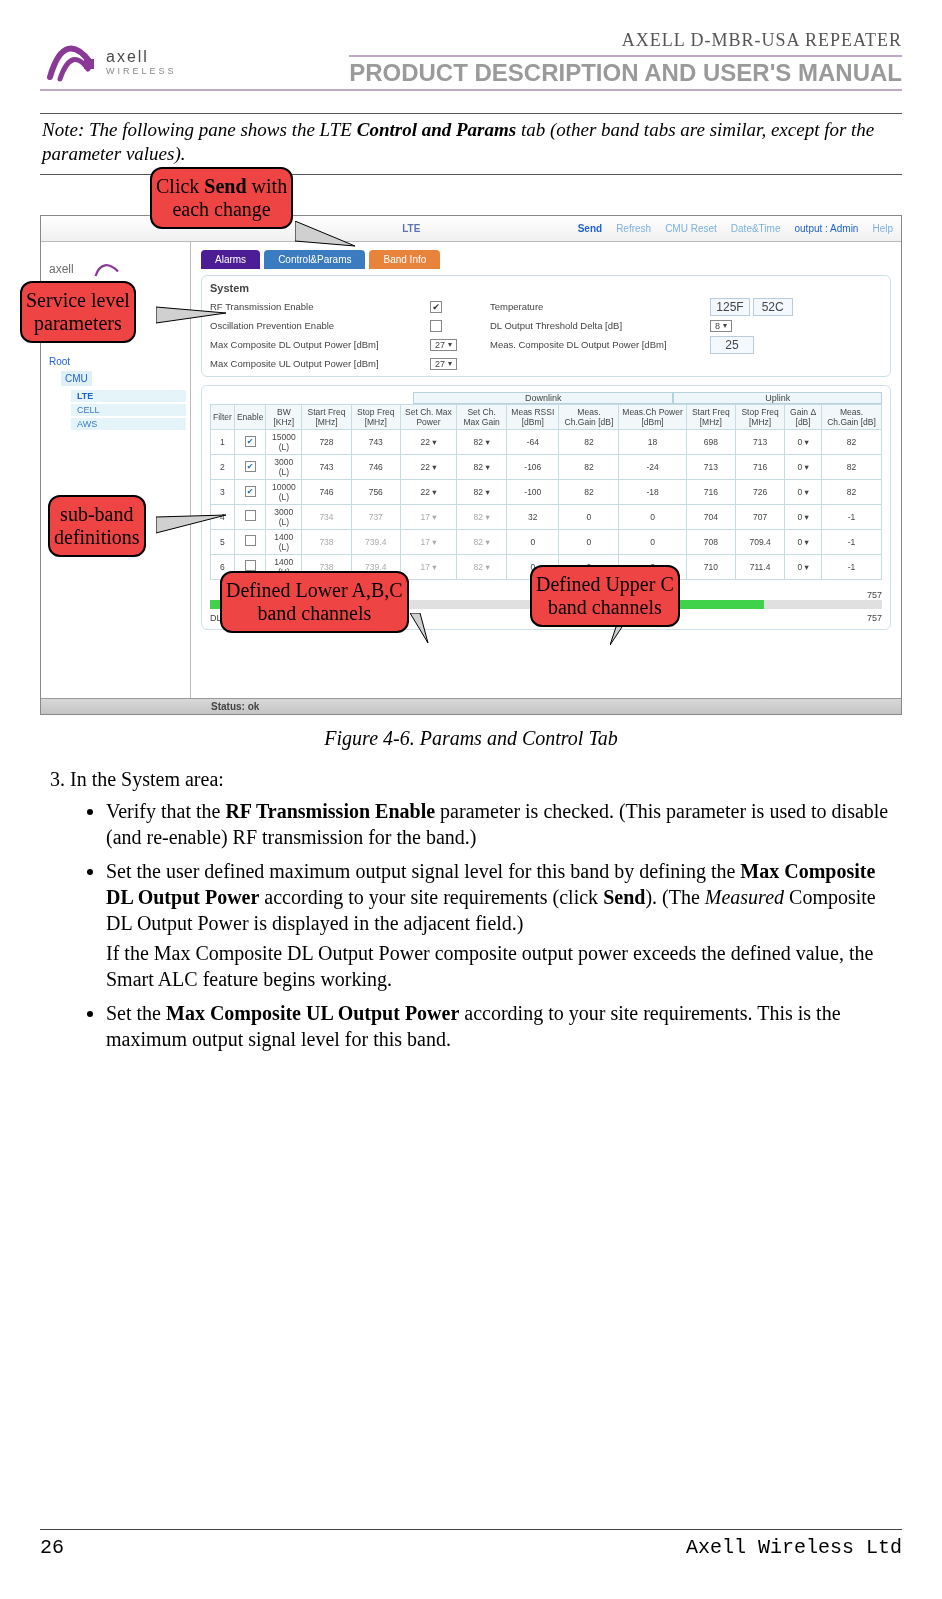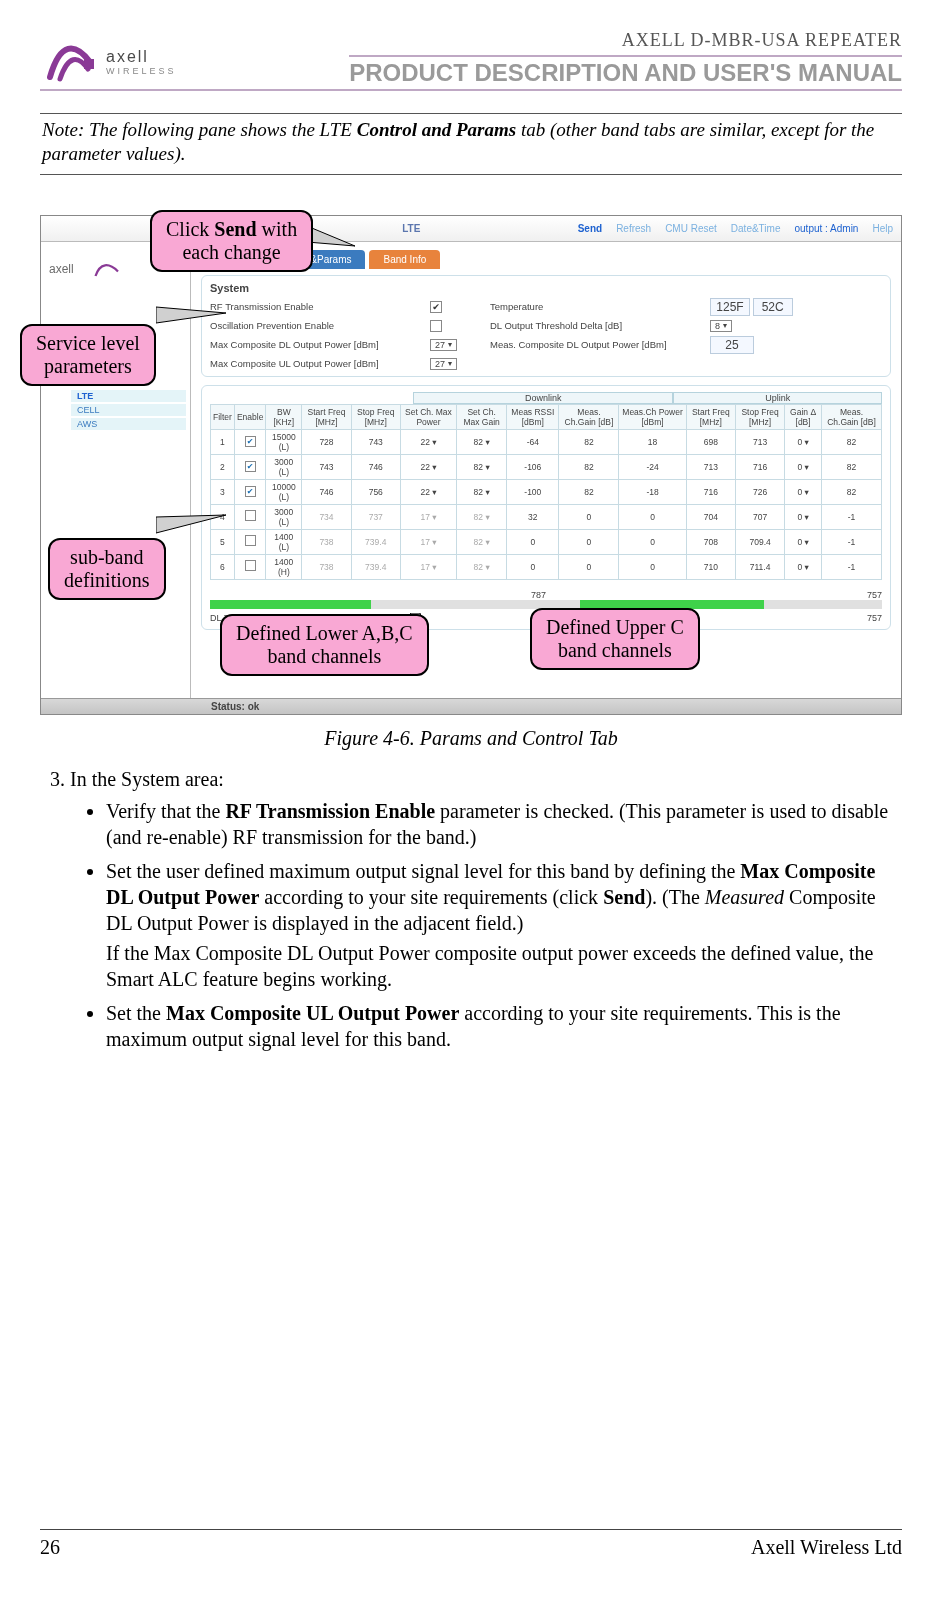--- a/index.html
+++ b/index.html
@@ -94,33 +94,33 @@
   
   .spec { margin-top:10px; display:flex; gap:0;}
   .spec .half { flex:1; }
   .spec .bar { height:9px; background:#e0e0e0; position:relative;}
   .spec .bar .g { position:absolute; top:0; bottom:0; background:#3fd24a;}
   .spec .lbls { display:flex; justify-content:space-between; font-size:9px; margin-top:4px;}
   .spec .rnum { text-align:right; font-size:9px;}
   
   .status { position:absolute; bottom:0; left:0; right:0; height:16px; background:linear-gradient(#d8d8d8,#c4c4c4); border-top:1px solid #999; font-weight:bold; font-size:10px; padding-left:170px; line-height:16px;}
   
-  .callout { position:absolute; background:#f9a8d4; border:2px solid #000; border-radius:12px; padding:6px 14px; font-family:"Times New Roman", serif; font-size:20px; text-align:center; line-height:1.15; z-index:10;margin-top:43px;}
+  .callout { position:absolute; background:#ef4444; border:2px solid #000; border-radius:12px; padding:6px 4px; font-family:"Times New Roman", serif; font-size:20px; text-align:center; line-height:1.15; z-index:10;}
   .ptr { position:absolute; z-index:9; }
   
   .caption { text-align:center; font-style:italic; font-size:20px; margin-top:12px;}
   
   .body-text { margin-top:16px; font-size:20px; line-height:1.3;}
   ol.step { margin:0; padding-left:30px;}
   ol.step > li { margin-bottom:8px;}
   ul.b { list-style:disc; margin:6px 0 0 36px; padding:0;}
   ul.b > li { margin-bottom:8px;}
   .sub { margin-left:0; margin-top:4px;}
   
-  .ftr { position:absolute; bottom:40px; left:40px; right:40px; }
+  .ftr { position:absolute; bottom:40px; left:40px; right:40px;font-family:Liberation Mono, monospace; }
   .ftr-rule { height:1px; background:#444; margin-bottom:6px;}
   .ftr-row { display:flex; justify-content:space-between; font-size:20px;}
 </style>
 </head>
 <body>
 
 <div class="hdr">
   <div class="logo-wrap">
     <svg class="logo-g" viewBox="0 0 60 50">
       <path d="M10 40 C 20 5, 35 5, 50 25" stroke="#8a3a96" stroke-width="6" fill="none" stroke-linecap="round"></path>

